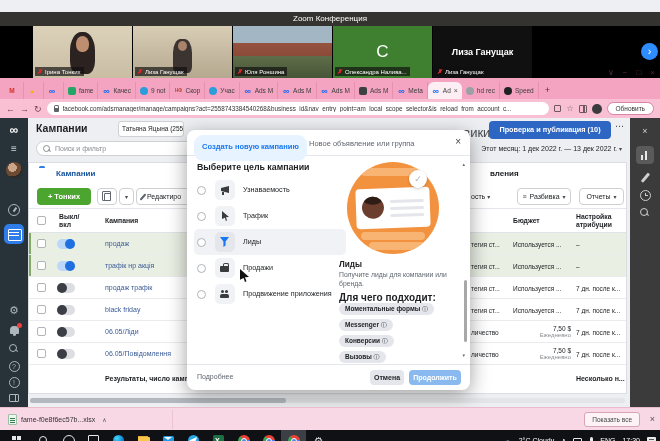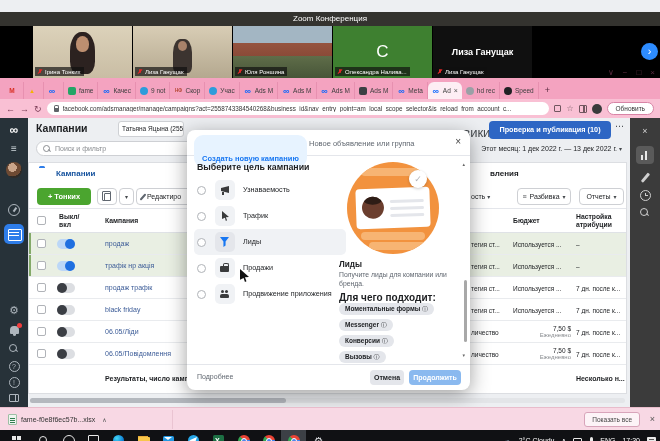--- a/index.html
+++ b/index.html
@@ -166,21 +166,21 @@
   .rr-clock{position:relative;width:11px;height:11px;border:1.3px solid #cfcfcf;border-radius:50%;}
   .rr-clock::before{content:"";position:absolute;left:4px;top:2px;width:1.2px;height:3px;background:#cfcfcf;}
   .rr-clock::after{content:"";position:absolute;left:4px;top:4px;width:3px;height:1.2px;background:#cfcfcf;}
   .rr-mag::before{border-color:#cfcfcf;}
   .rr-mag::after{background:#cfcfcf;}
 
   
   .modal{left:187px;top:118px;width:283px;height:260px;background:#fff;border-radius:8px;
     box-shadow:0 5px 20px rgba(0,0,0,.38);}
   .mhead{position:absolute;left:0;top:0;width:283px;height:26px;border-bottom:1px solid #e4e6eb;}
-  .mtab{position:absolute;left:7px;top:5px;height:20px;line-height:16px;padding:16px 8px;background:#e7f3ff;
+  .mtab{position:absolute;left:7px;top:5px;height:26px;line-height:16px;padding:4px 8px;background:#e7f3ff;
     border-radius:9px;color:#1877f2;font-size:7.5px;font-weight:bold;}
   .mtab2{position:absolute;left:122px;top:9px;font-size:7.5px;color:#606770;}
   .mclose{position:absolute;right:9px;top:7px;font-size:10px;color:#444;line-height:10px;}
   .mheading{position:absolute;left:10px;top:32px;font-size:8.8px;font-weight:bold;color:#1c1e21;}
   .objs{position:absolute;left:7px;top:47px;width:152px;}
   .obj{position:relative;display:flex;align-items:center;min-height:26px;padding:2px 3px;border-radius:5px;}
   .obj.sel{background:#f0f2f5;}
   .radio{width:9px;height:9px;border:1px solid #b0b3b8;border-radius:50%;background:#fff;flex:none;}
   .otile{width:20px;height:20px;background:#f0f2f5;border-radius:5px;margin:0 8px 0 9px;flex:none;
     display:flex;align-items:center;justify-content:center;}

